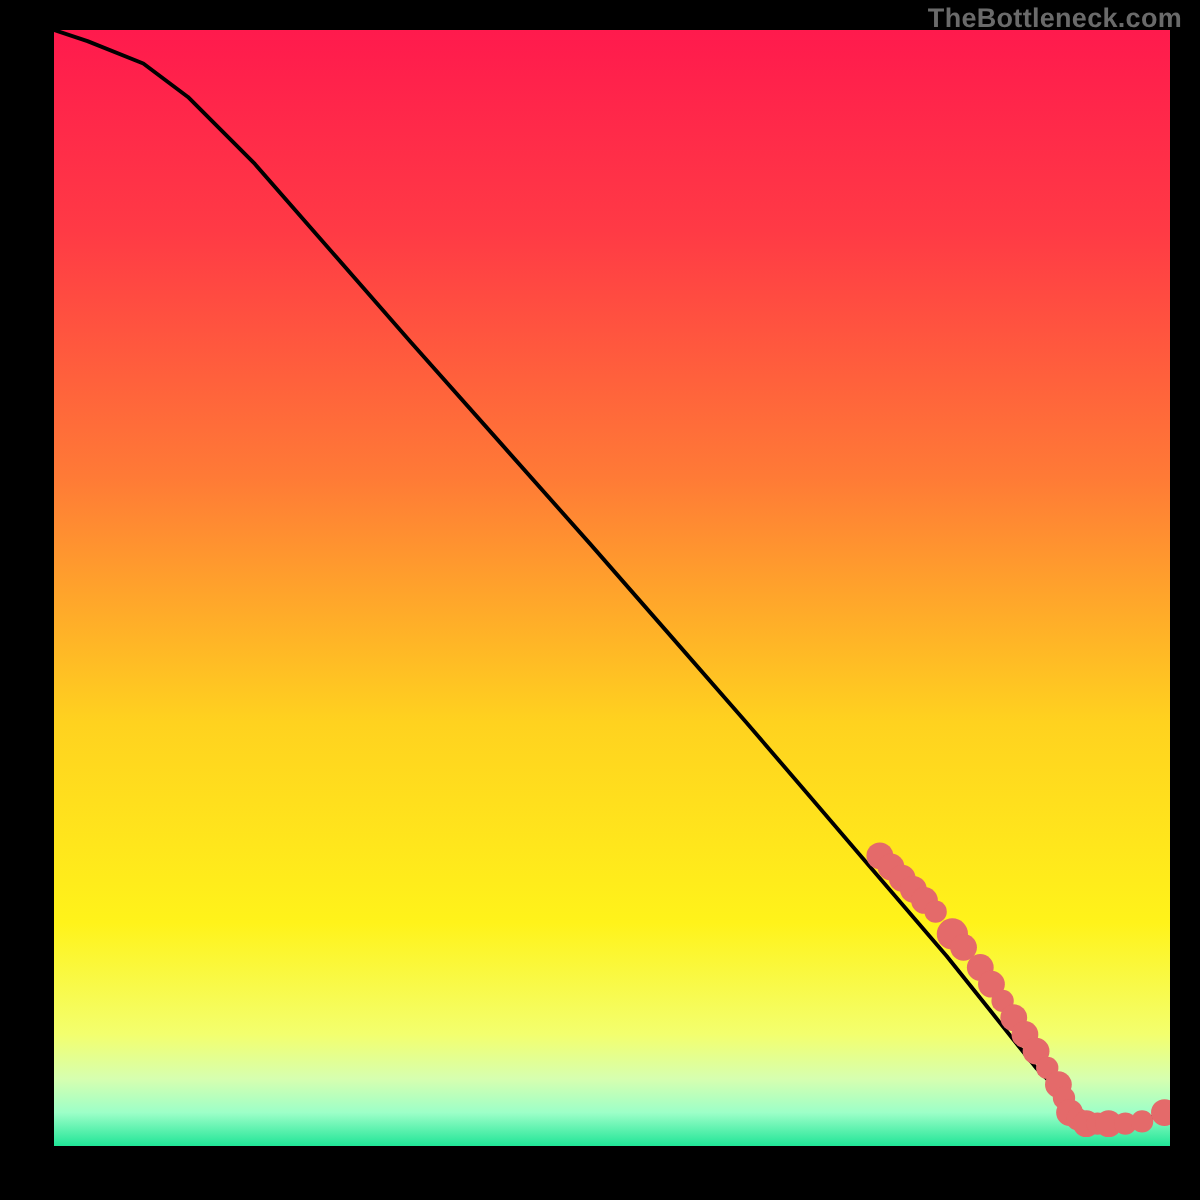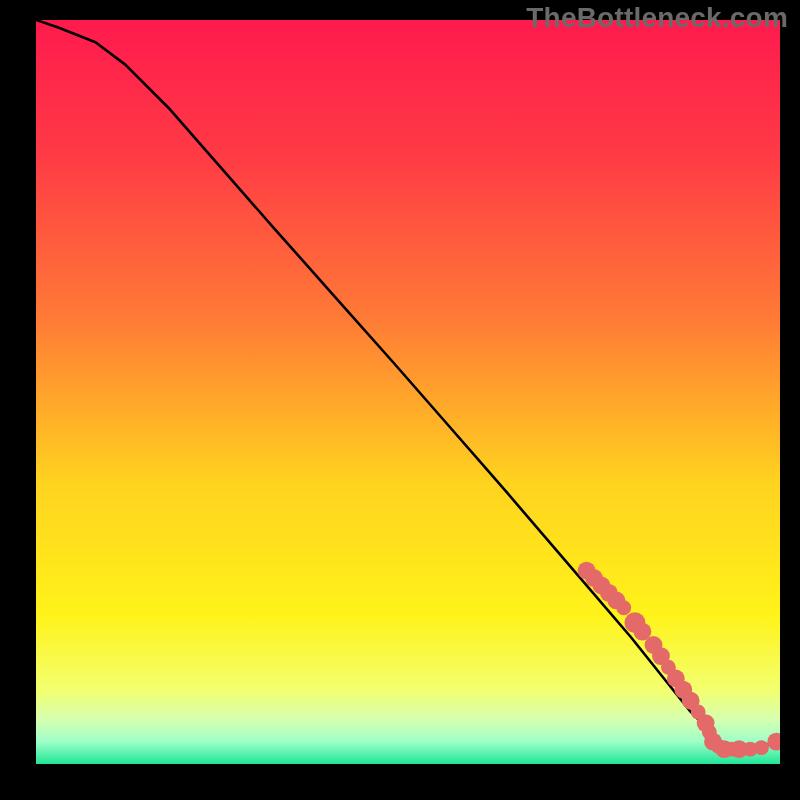--- a/index.html
+++ b/index.html
@@ -26,21 +26,21 @@
   }
   .gradient {
     position: absolute;
     inset: 0;
   }
   .attrib {
     position: absolute;
     top: 2px;
     right: 12px;
     color: #6a6a6a;
-    font-size: 28px;
+    font-size: 18px;
     font-weight: 600;
     letter-spacing: 0.2px;
     white-space: nowrap;
   }
   svg.overlay {
     position: absolute;
     inset: 0;
   }
 </style>
 </head>

